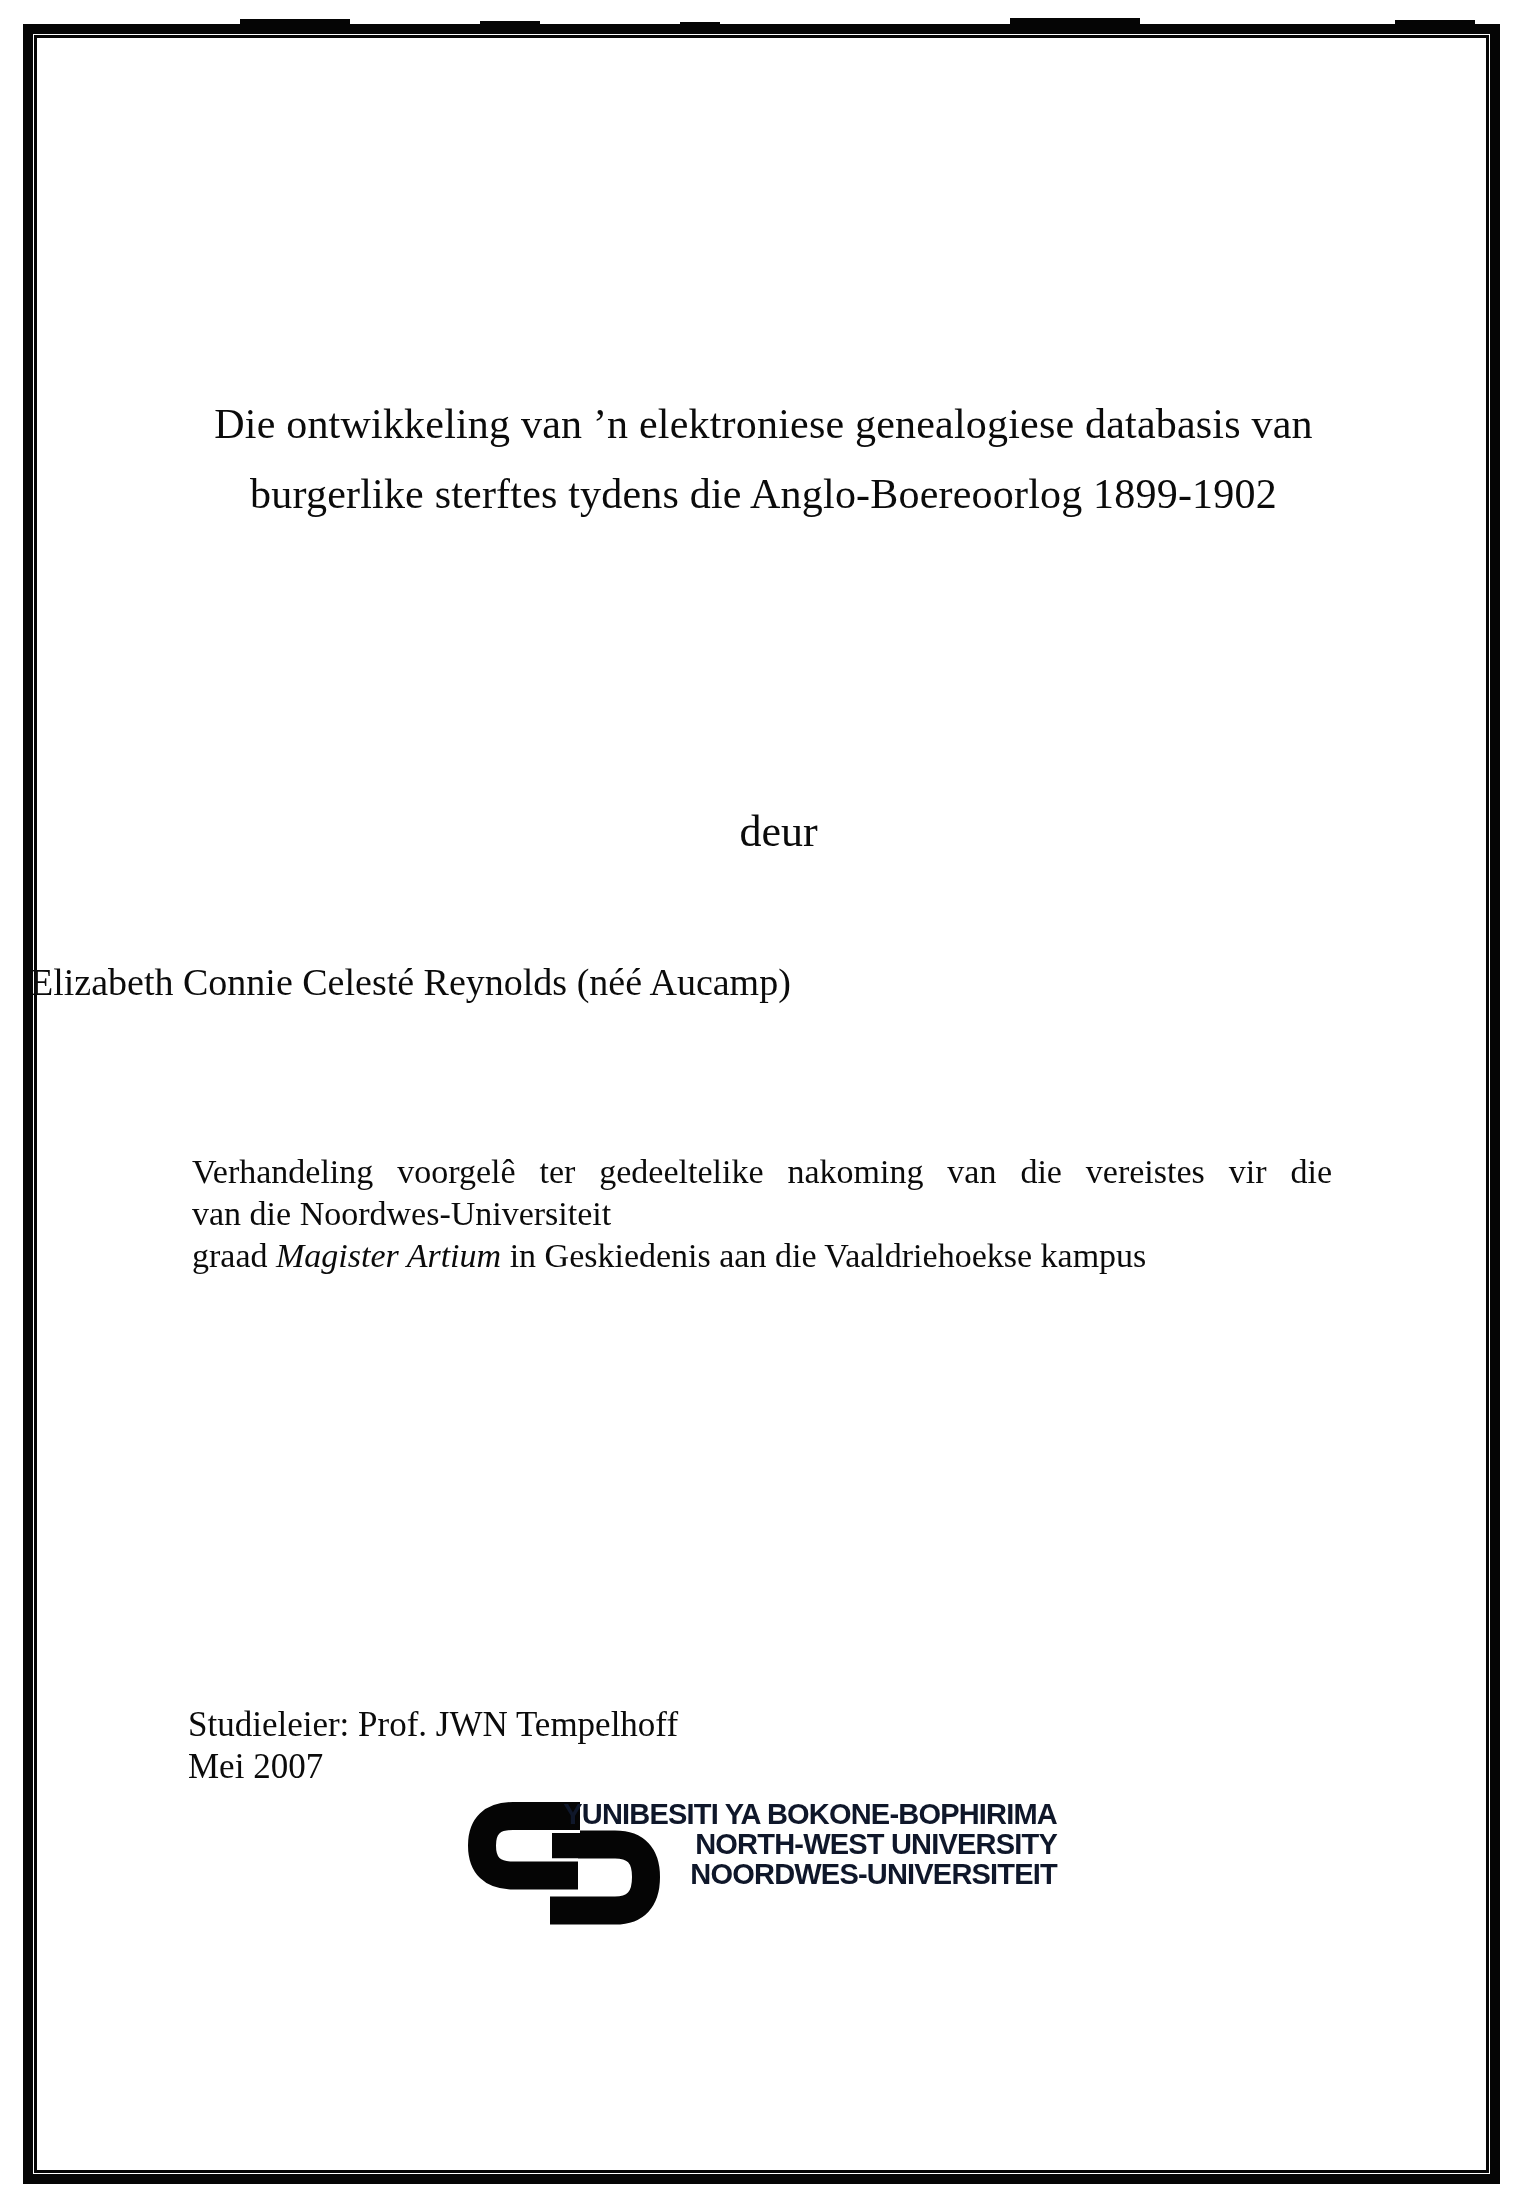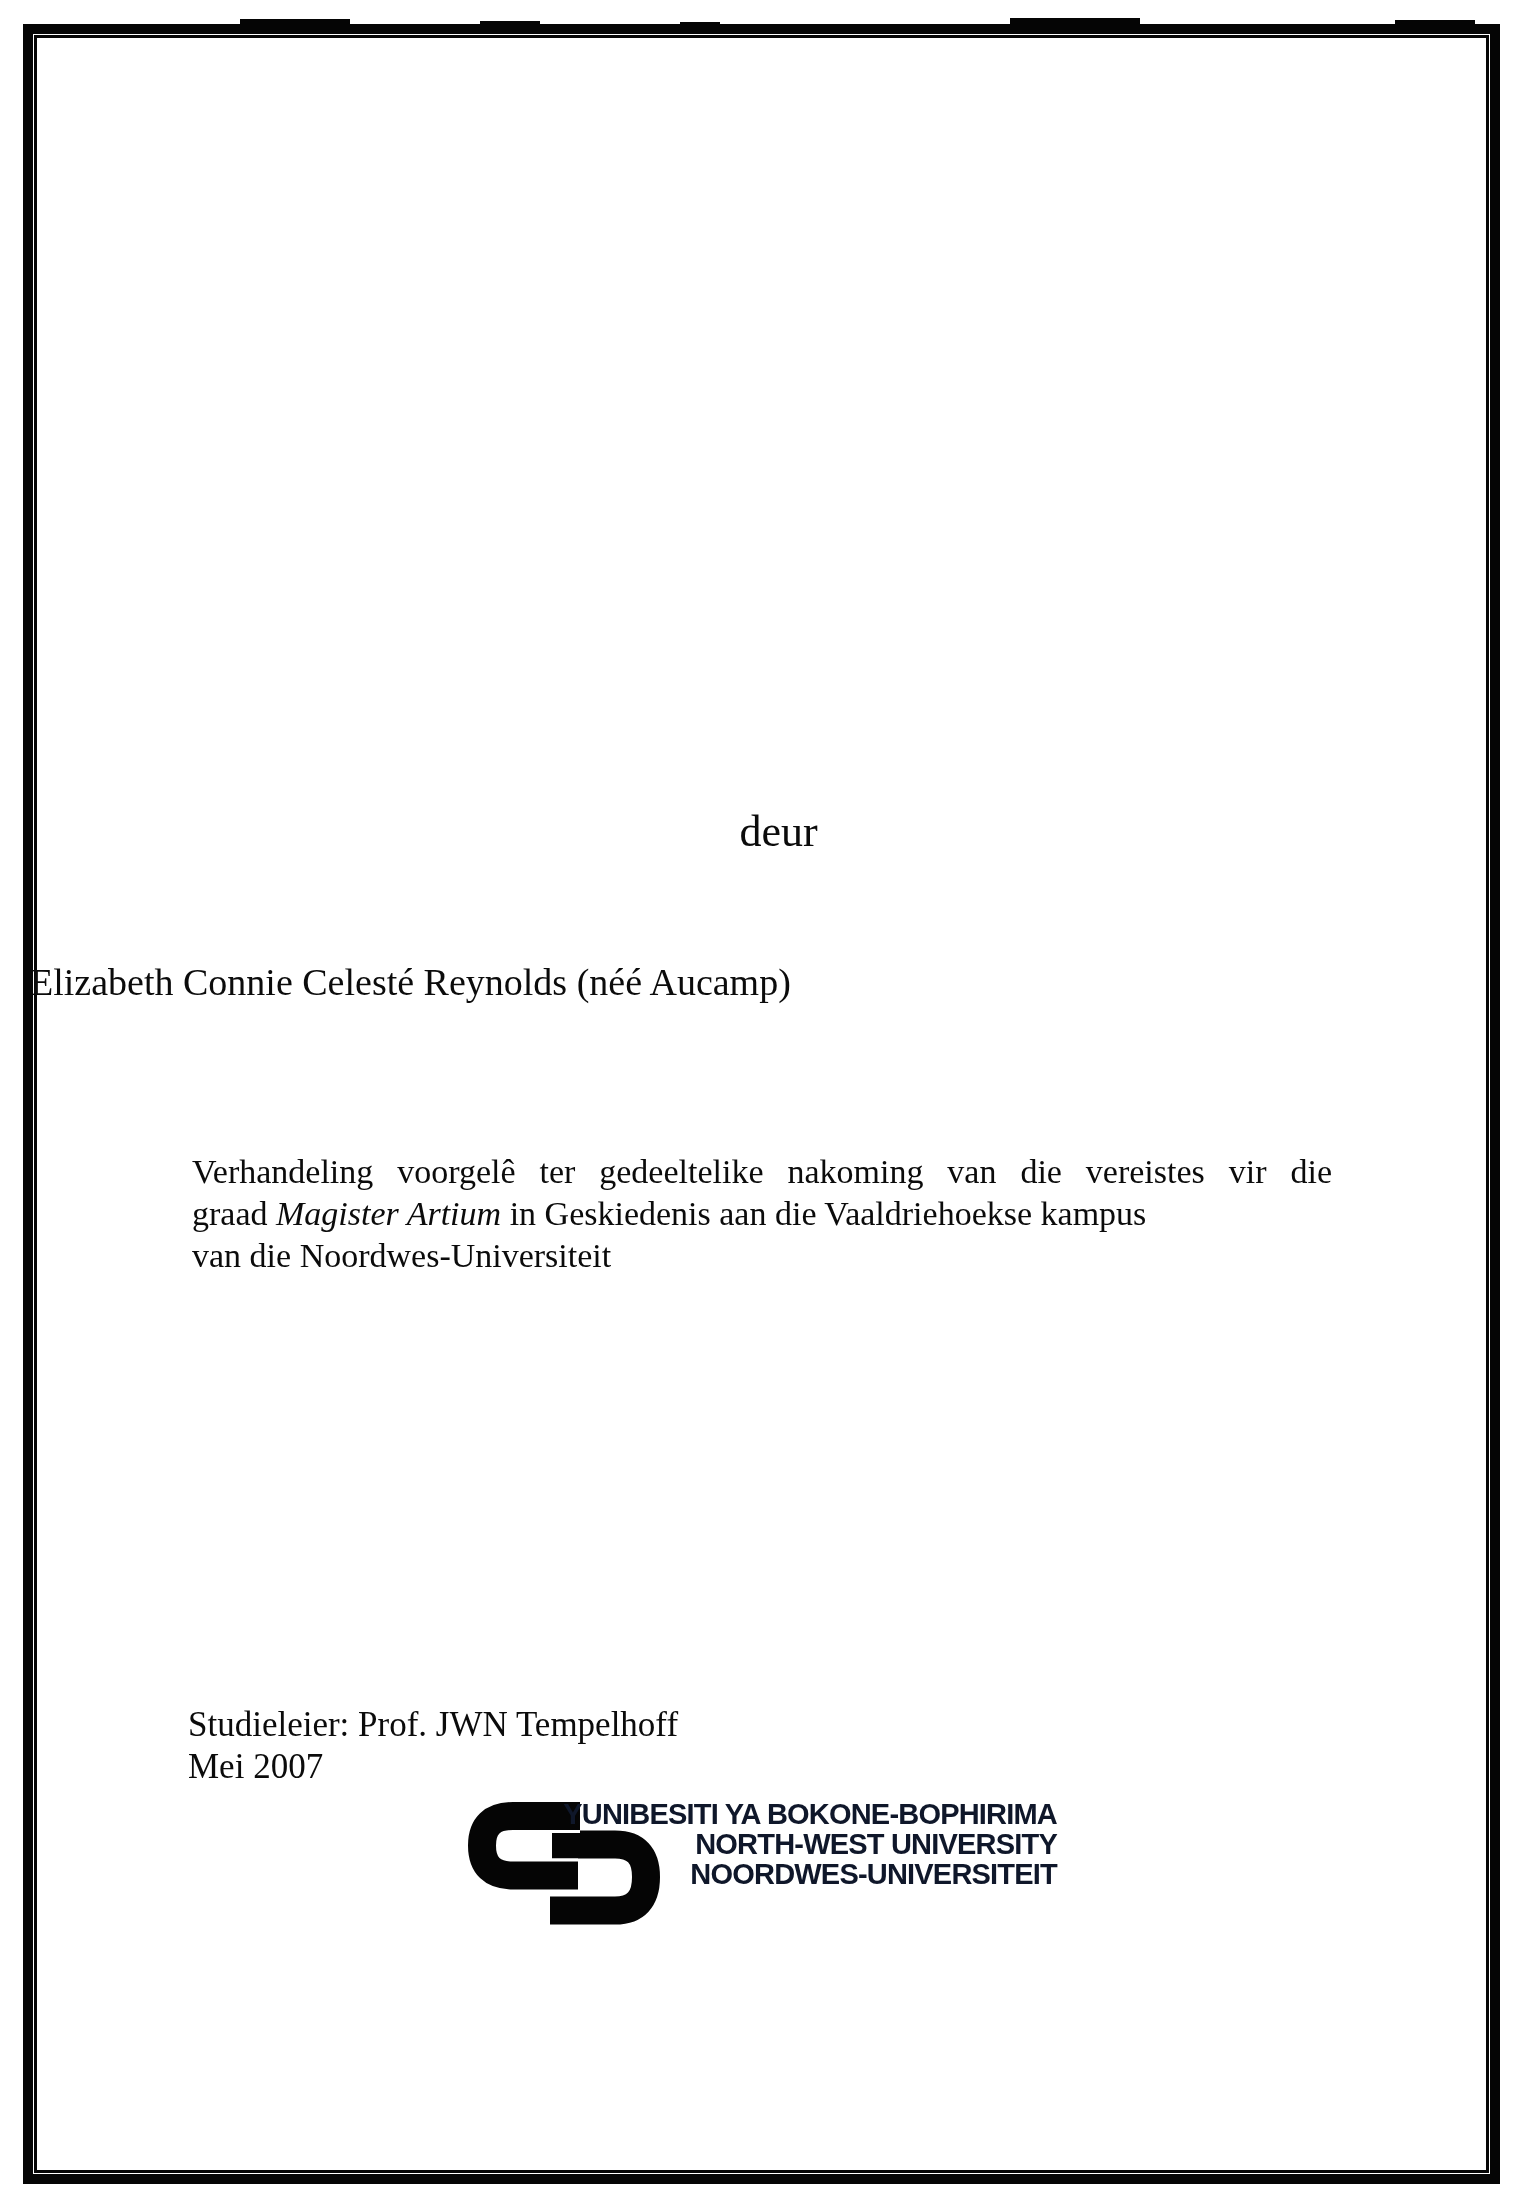--- a/index.html
+++ b/index.html
@@ -103,29 +103,33 @@
 
   <div class="frame-outer">
     <div class="frame-inner"></div>
   </div>
   <div class="speck s1"></div>
   <div class="speck s2"></div>
   <div class="speck s3"></div>
   <div class="speck s4"></div>
   <div class="speck s5"></div>
 
+  <div class="title-block">
+    <div>Die ontwikkeling van ’n elektroniese genealogiese databasis van</div>
+    <div>burgerlike sterftes tydens die Anglo-Boereoorlog 1899-1902</div>
+  </div>
 
   <div class="byline">deur</div>
 
   <div class="author">Elizabeth Connie Celesté Reynolds (néé Aucamp)</div>
 
   <div class="statement">
     <div class="justified">Verhandeling voorgelê ter gedeeltelike nakoming van die vereistes vir die</div>
+    <div>van die Noordwes-Universiteit</div>
     <div><span>graad </span><span class="italic">Magister Artium</span><span> in Geskiedenis aan die Vaaldriehoekse kampus</span></div>
-    <div>van die Noordwes-Universiteit</div>
   </div>
 
   <div class="supervisor-block">
     <div>Studieleier: Prof. JWN Tempelhoff</div>
     <div>Mei 2007</div>
   </div>
 
   <div class="logo">
     <svg class="logo-mark" viewBox="0 0 205 130" xmlns="http://www.w3.org/2000/svg" aria-hidden="true">
 

